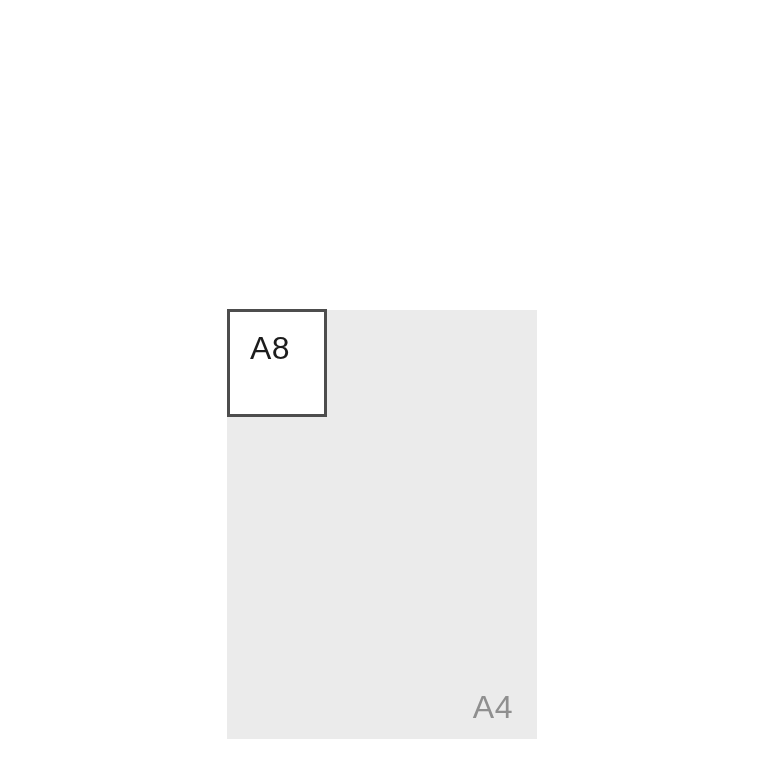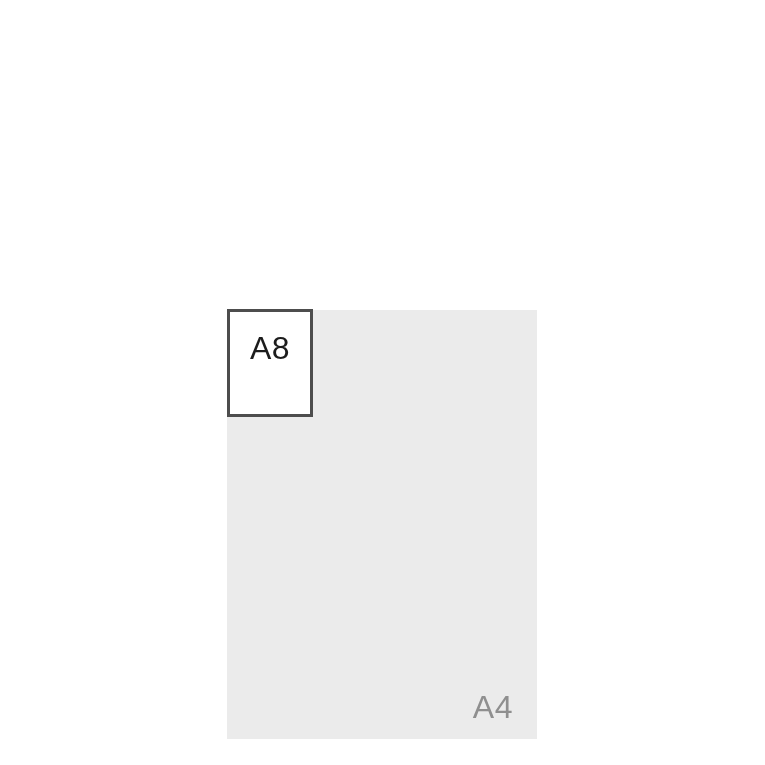--- a/index.html
+++ b/index.html
@@ -31,21 +31,21 @@
       font-size: 32px;
       line-height: 1;
       color: #8f8f8f;
       letter-spacing: 0.5px;
       user-select: none;
     }
     .sheet-a8 {
       position: absolute;
       left: 227px;
       top: 309px;
-      width: 86px;
+      width: 100px;
       height: 108px;
       box-sizing: border-box;
       background: #ffffff;
       border: 3px solid #8b5cf6;
     }
     .sheet-a8 .label-a8 {
       position: absolute;
       left: 40px;  
       top: 36px;
       transform: translate(-50%, -50%);

